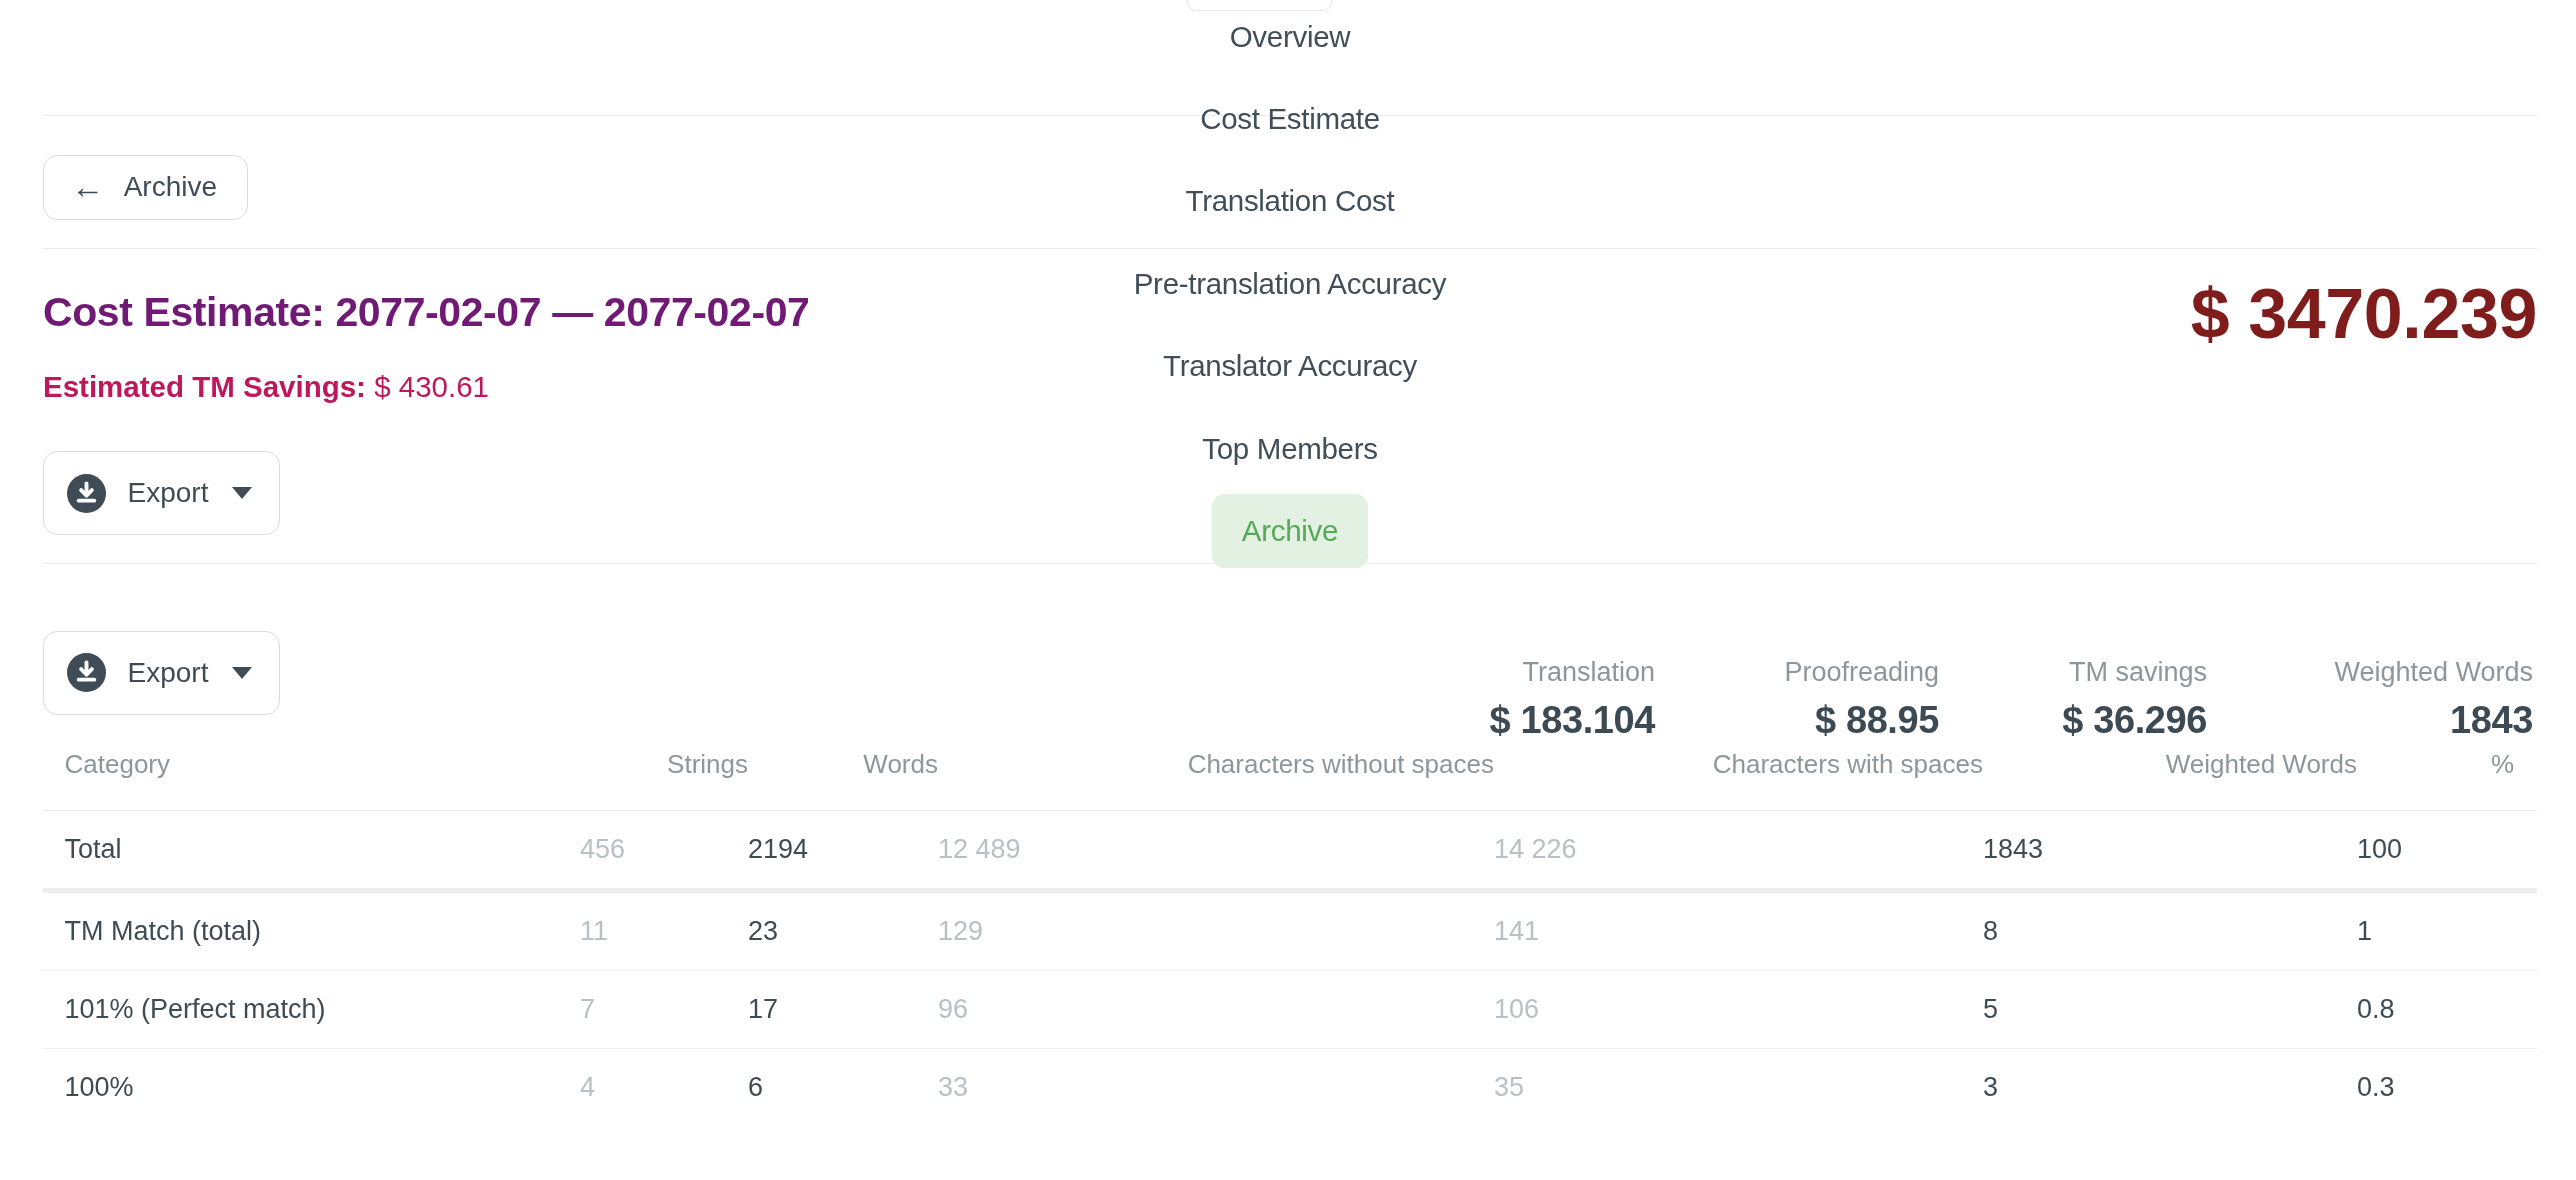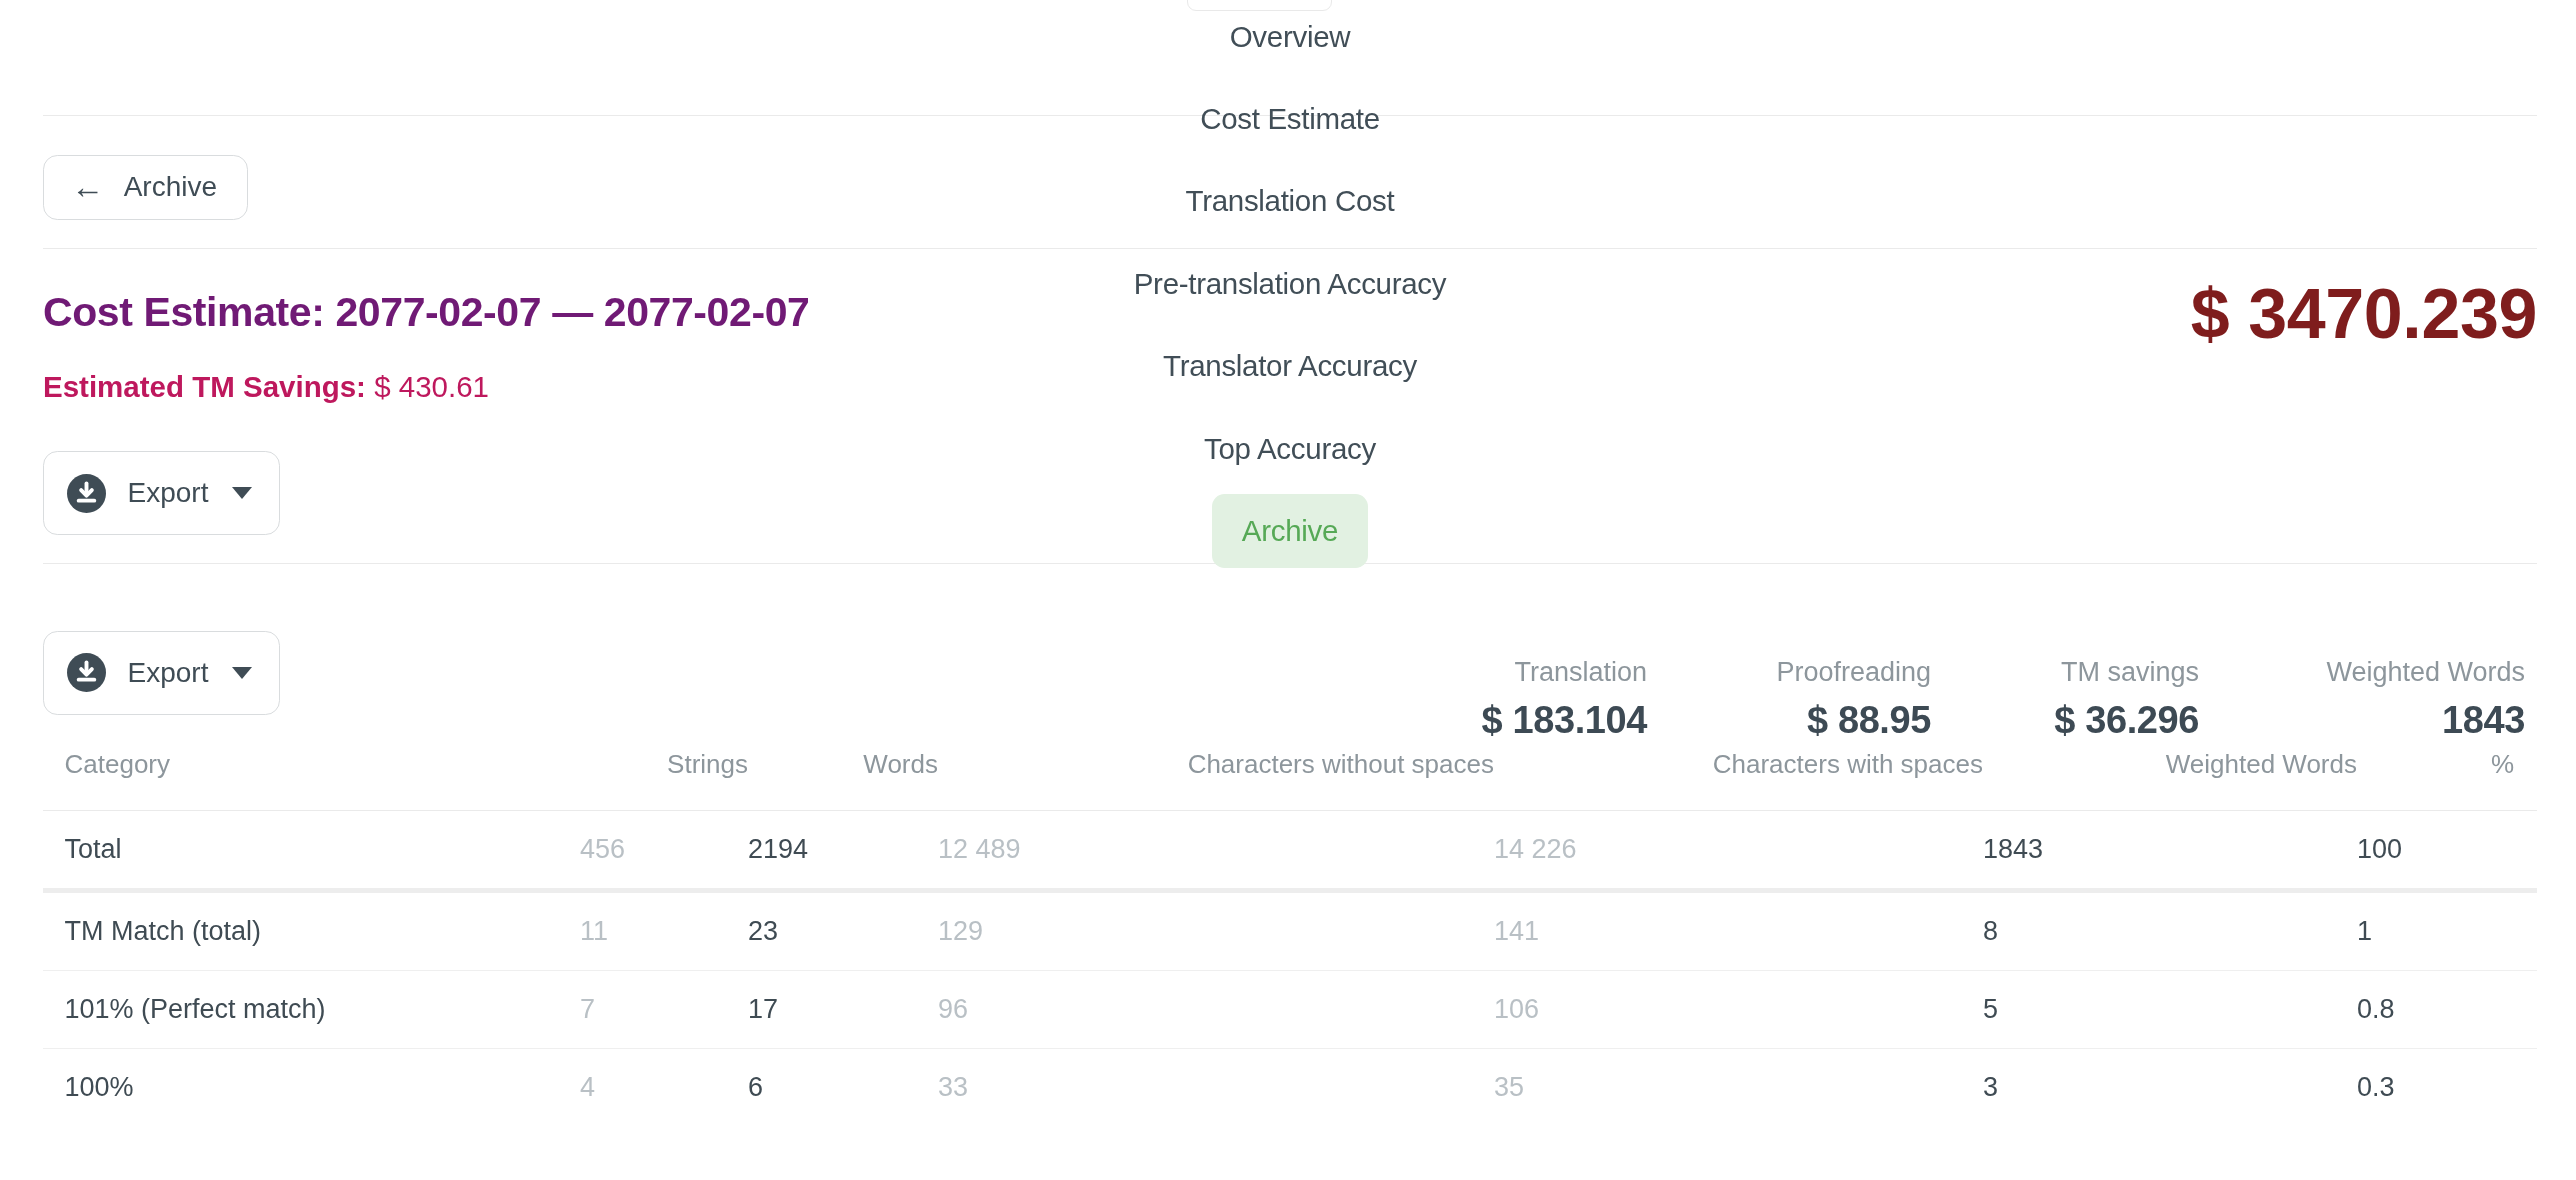--- a/index.html
+++ b/index.html
@@ -56,21 +56,21 @@
   }
   .export-btn svg { width: 39px; height: 39px; display: block; }
   .caret { width: 0; height: 0; border-left: 10.7px solid transparent;
            border-right: 10.7px solid transparent; border-top: 12.5px solid #3f4c55; margin-left: 1.8px; }
 
   
   .lang-section { position: relative; padding-top: 47px; }
   h2.lang-name { font-size: 41px; font-weight: 700; color: #1f2830; letter-spacing: -0.4px; line-height: 50px; }
   .lang-section .export-btn { margin-top: 19.7px; }
 
-  .stats { position: absolute; top: 93px; right: 12px; display: flex; }
+  .stats { position: absolute; top: 93px; right: 4px; display: flex; }
   .stat { text-align: right; }
   .stat:nth-child(1) { width: 286px; }
   .stat:nth-child(2) { width: 284px; }
   .stat:nth-child(3) { width: 268px; }
   .stat:nth-child(4) { width: 326px; }
   .stat-label { font-size: 27px; color: #8d969c; margin-bottom: 10.7px; }
   .stat-value { font-size: 38px; font-weight: 700; color: #3d4a54; letter-spacing: -0.4px; }
 
   
   table.cost-table { width: 2494px; border-collapse: collapse; table-layout: fixed; margin-top: 34px; }
@@ -96,21 +96,21 @@
 <body>
 
 <div class="popover-fragment"></div>
 
 <nav class="tabs">
   <span class="tab">Overview</span>
   <span class="tab">Cost Estimate</span>
   <span class="tab">Translation Cost</span>
   <span class="tab">Pre-translation Accuracy</span>
   <span class="tab">Translator Accuracy</span>
-  <span class="tab">Top Accuracy</span>
+  <span class="tab">Top Members</span>
   <span class="tab active">Archive</span>
 </nav>
 
 <div class="content">
 
   <button class="back-btn">
     <span class="arrow">←</span>
     <span>Archive</span>
   </button>
 

